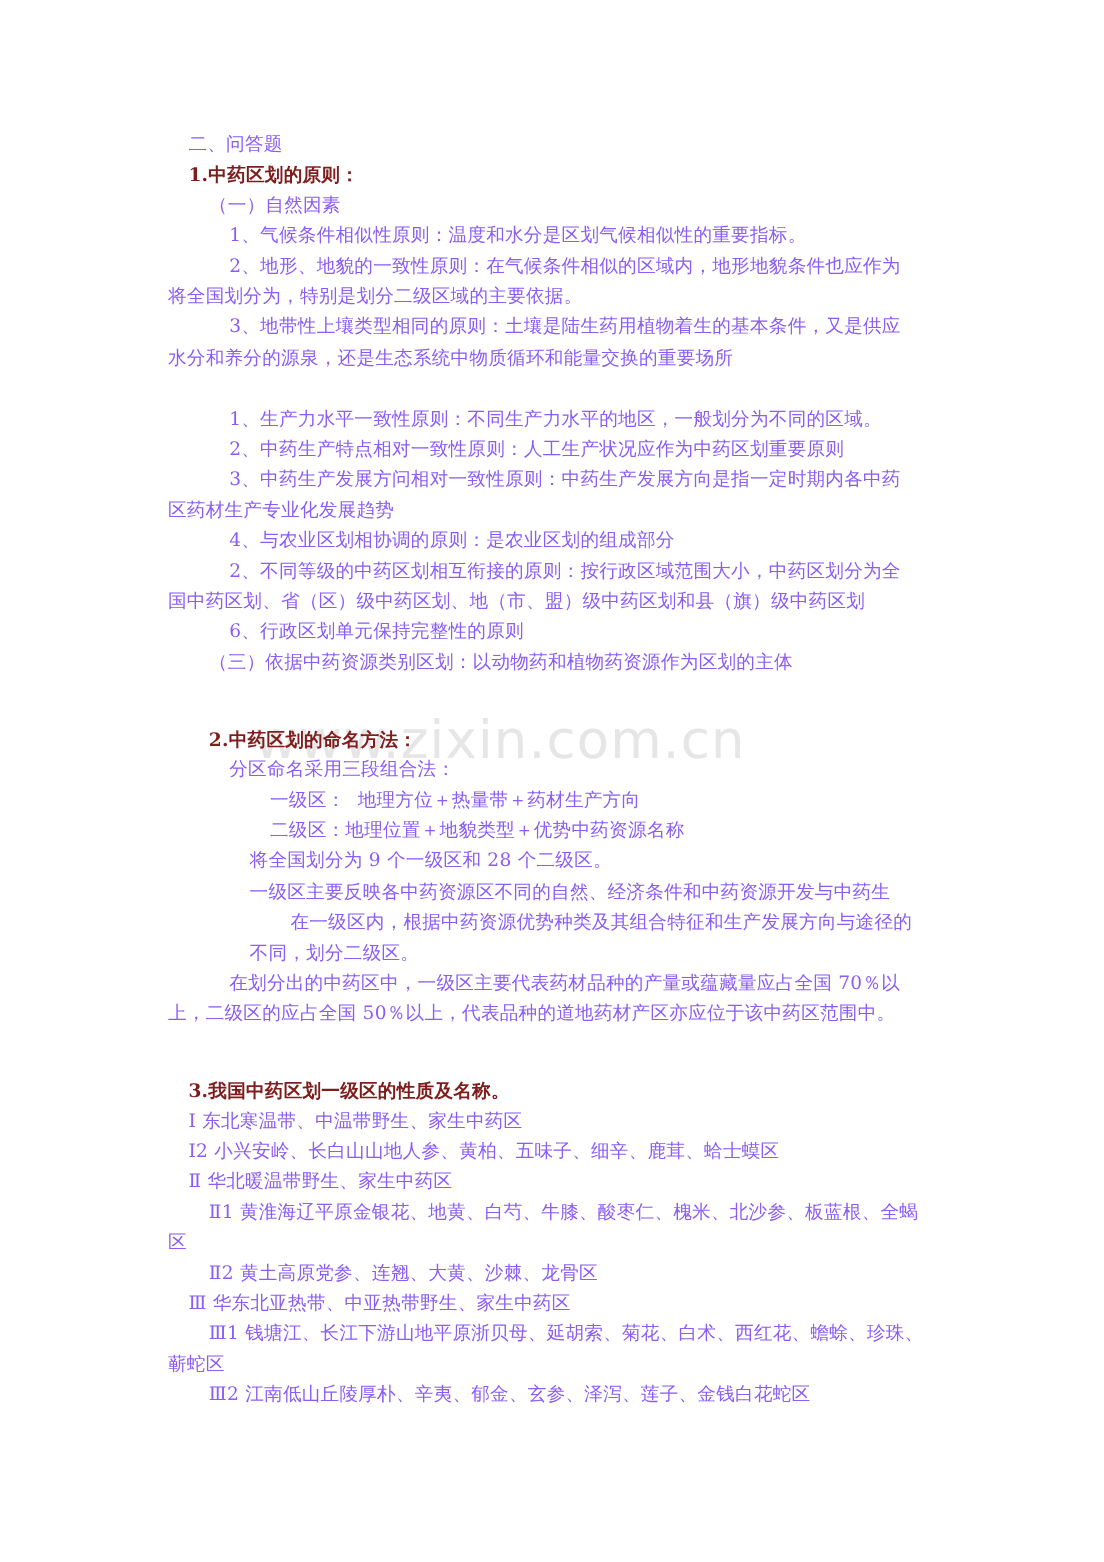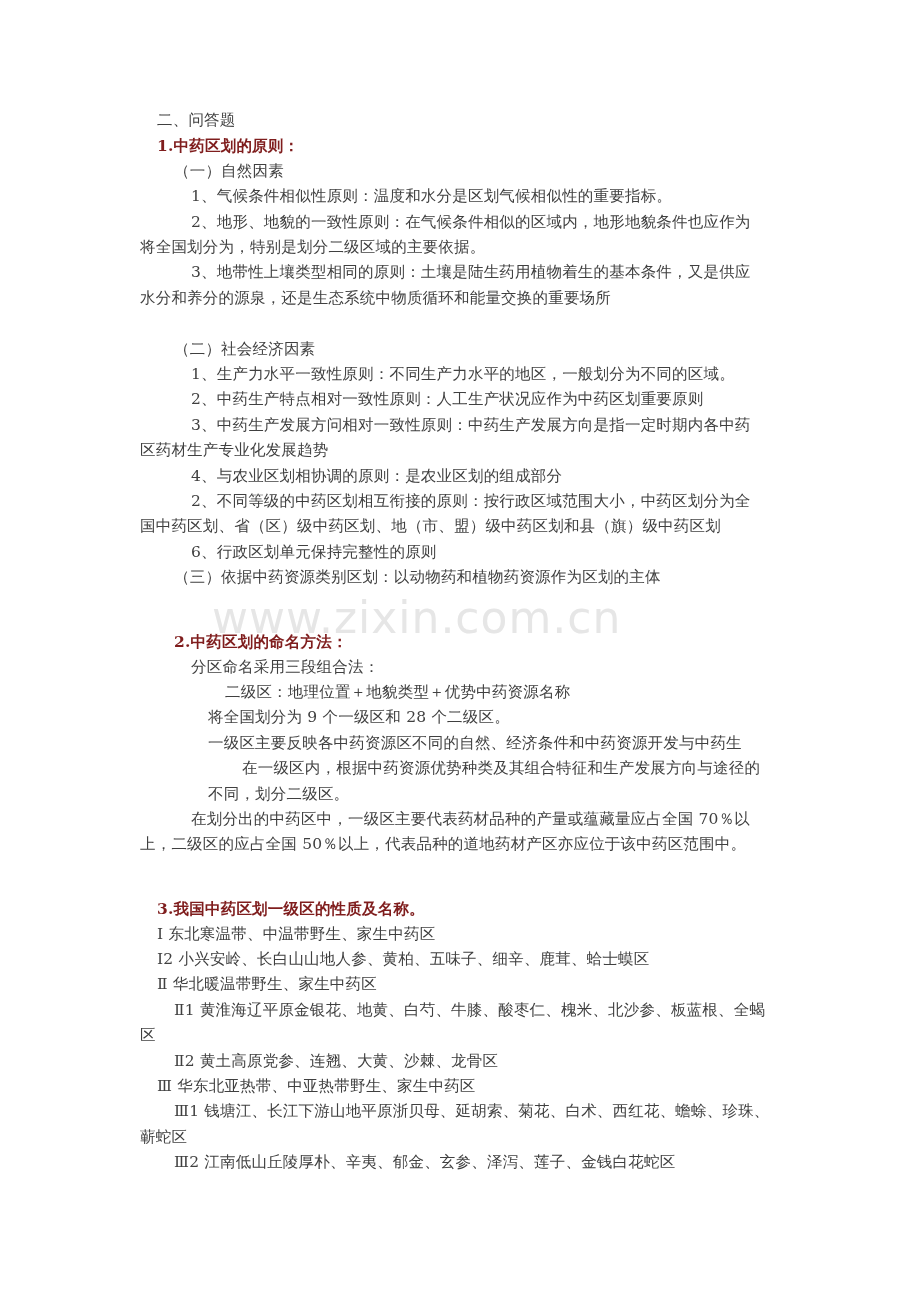--- a/index.html
+++ b/index.html
@@ -25,21 +25,21 @@
     position: absolute;
     left: 140px;
     top: 108px;
     width: 668px;
     z-index: 2;
   }
   .line {
     font-size: 15.5px;
     line-height: 25.4px;
     letter-spacing: 0.2px;
-    color: #404040;
+    color: #8b5cf6;
     white-space: pre-wrap;
     text-align: justify;
     text-justify: inter-ideograph;
   }
   .bold {
     font-weight: bold;
     color: #7f1d1d;
   }
   .spacer {
     height: 25.4px;
@@ -86,39 +86,39 @@
     <div class="line ind2">（一）自然因素</div>
 
     <div class="line ind3">1、气候条件相似性原则：温度和水分是区划气候相似性的重要指标。</div>
     <div class="line ind3">2、地形、地貌的一致性原则：在气候条件相似的区域内，地形地貌条件也应作为</div>
     <div class="line ind0">将全国划分为，特别是划分二级区域的主要依据。</div>
     <div class="line ind3">3、地带性上壤类型相同的原则：土壤是陆生药用植物着生的基本条件，又是供应</div>
     <div class="line ind0">水分和养分的源泉，还是生态系统中物质循环和能量交换的重要场所</div>
 
     <div class="spacer"></div>
 
-    <div class="line ind2">（二）社会经济因素</div>
 
     <div class="line ind3">1、生产力水平一致性原则：不同生产力水平的地区，一般划分为不同的区域。</div>
     <div class="line ind3">2、中药生产特点相对一致性原则：人工生产状况应作为中药区划重要原则</div>
     <div class="line ind3">3、中药生产发展方问相对一致性原则：中药生产发展方向是指一定时期内各中药</div>
     <div class="line ind0">区药材生产专业化发展趋势</div>
     <div class="line ind3">4、与农业区划相协调的原则：是农业区划的组成部分</div>
     <div class="line ind3">2、不同等级的中药区划相互衔接的原则：按行政区域范围大小，中药区划分为全</div>
     <div class="line ind0">国中药区划、省（区）级中药区划、地（市、盟）级中药区划和县（旗）级中药区划</div>
     <div class="line ind3">6、行政区划单元保持完整性的原则</div>
 
     <div class="line ind2">（三）依据中药资源类别区划：以动物药和植物药资源作为区划的主体</div>
 
     <div class="spacer"></div>
     <div class="half-spacer"></div>
 
     <div class="line ind2 bold">2.中药区划的命名方法：</div>
 
     <div class="line ind3">分区命名采用三段组合法：</div>
+    <div class="line ind5">一级区：  地理方位＋热量带＋药材生产方向</div>
     <div class="line ind5">二级区：地理位置＋地貌类型＋优势中药资源名称</div>
     <div class="line ind4">将全国划分为 9 个一级区和 28 个二级区。</div>
     <div class="line ind4">一级区主要反映各中药资源区不同的自然、经济条件和中药资源开发与中药生</div>
     <div class="line ind6">在一级区内，根据中药资源优势种类及其组合特征和生产发展方向与途径的</div>
     <div class="line ind4">不同，划分二级区。</div>
     <div class="line ind3">在划分出的中药区中，一级区主要代表药材品种的产量或蕴藏量应占全国 70％以</div>
     <div class="line ind0">上，二级区的应占全国 50％以上，代表品种的道地药材产区亦应位于该中药区范围中。</div>
 
     <div class="spacer"></div>
     <div class="half-spacer"></div>

